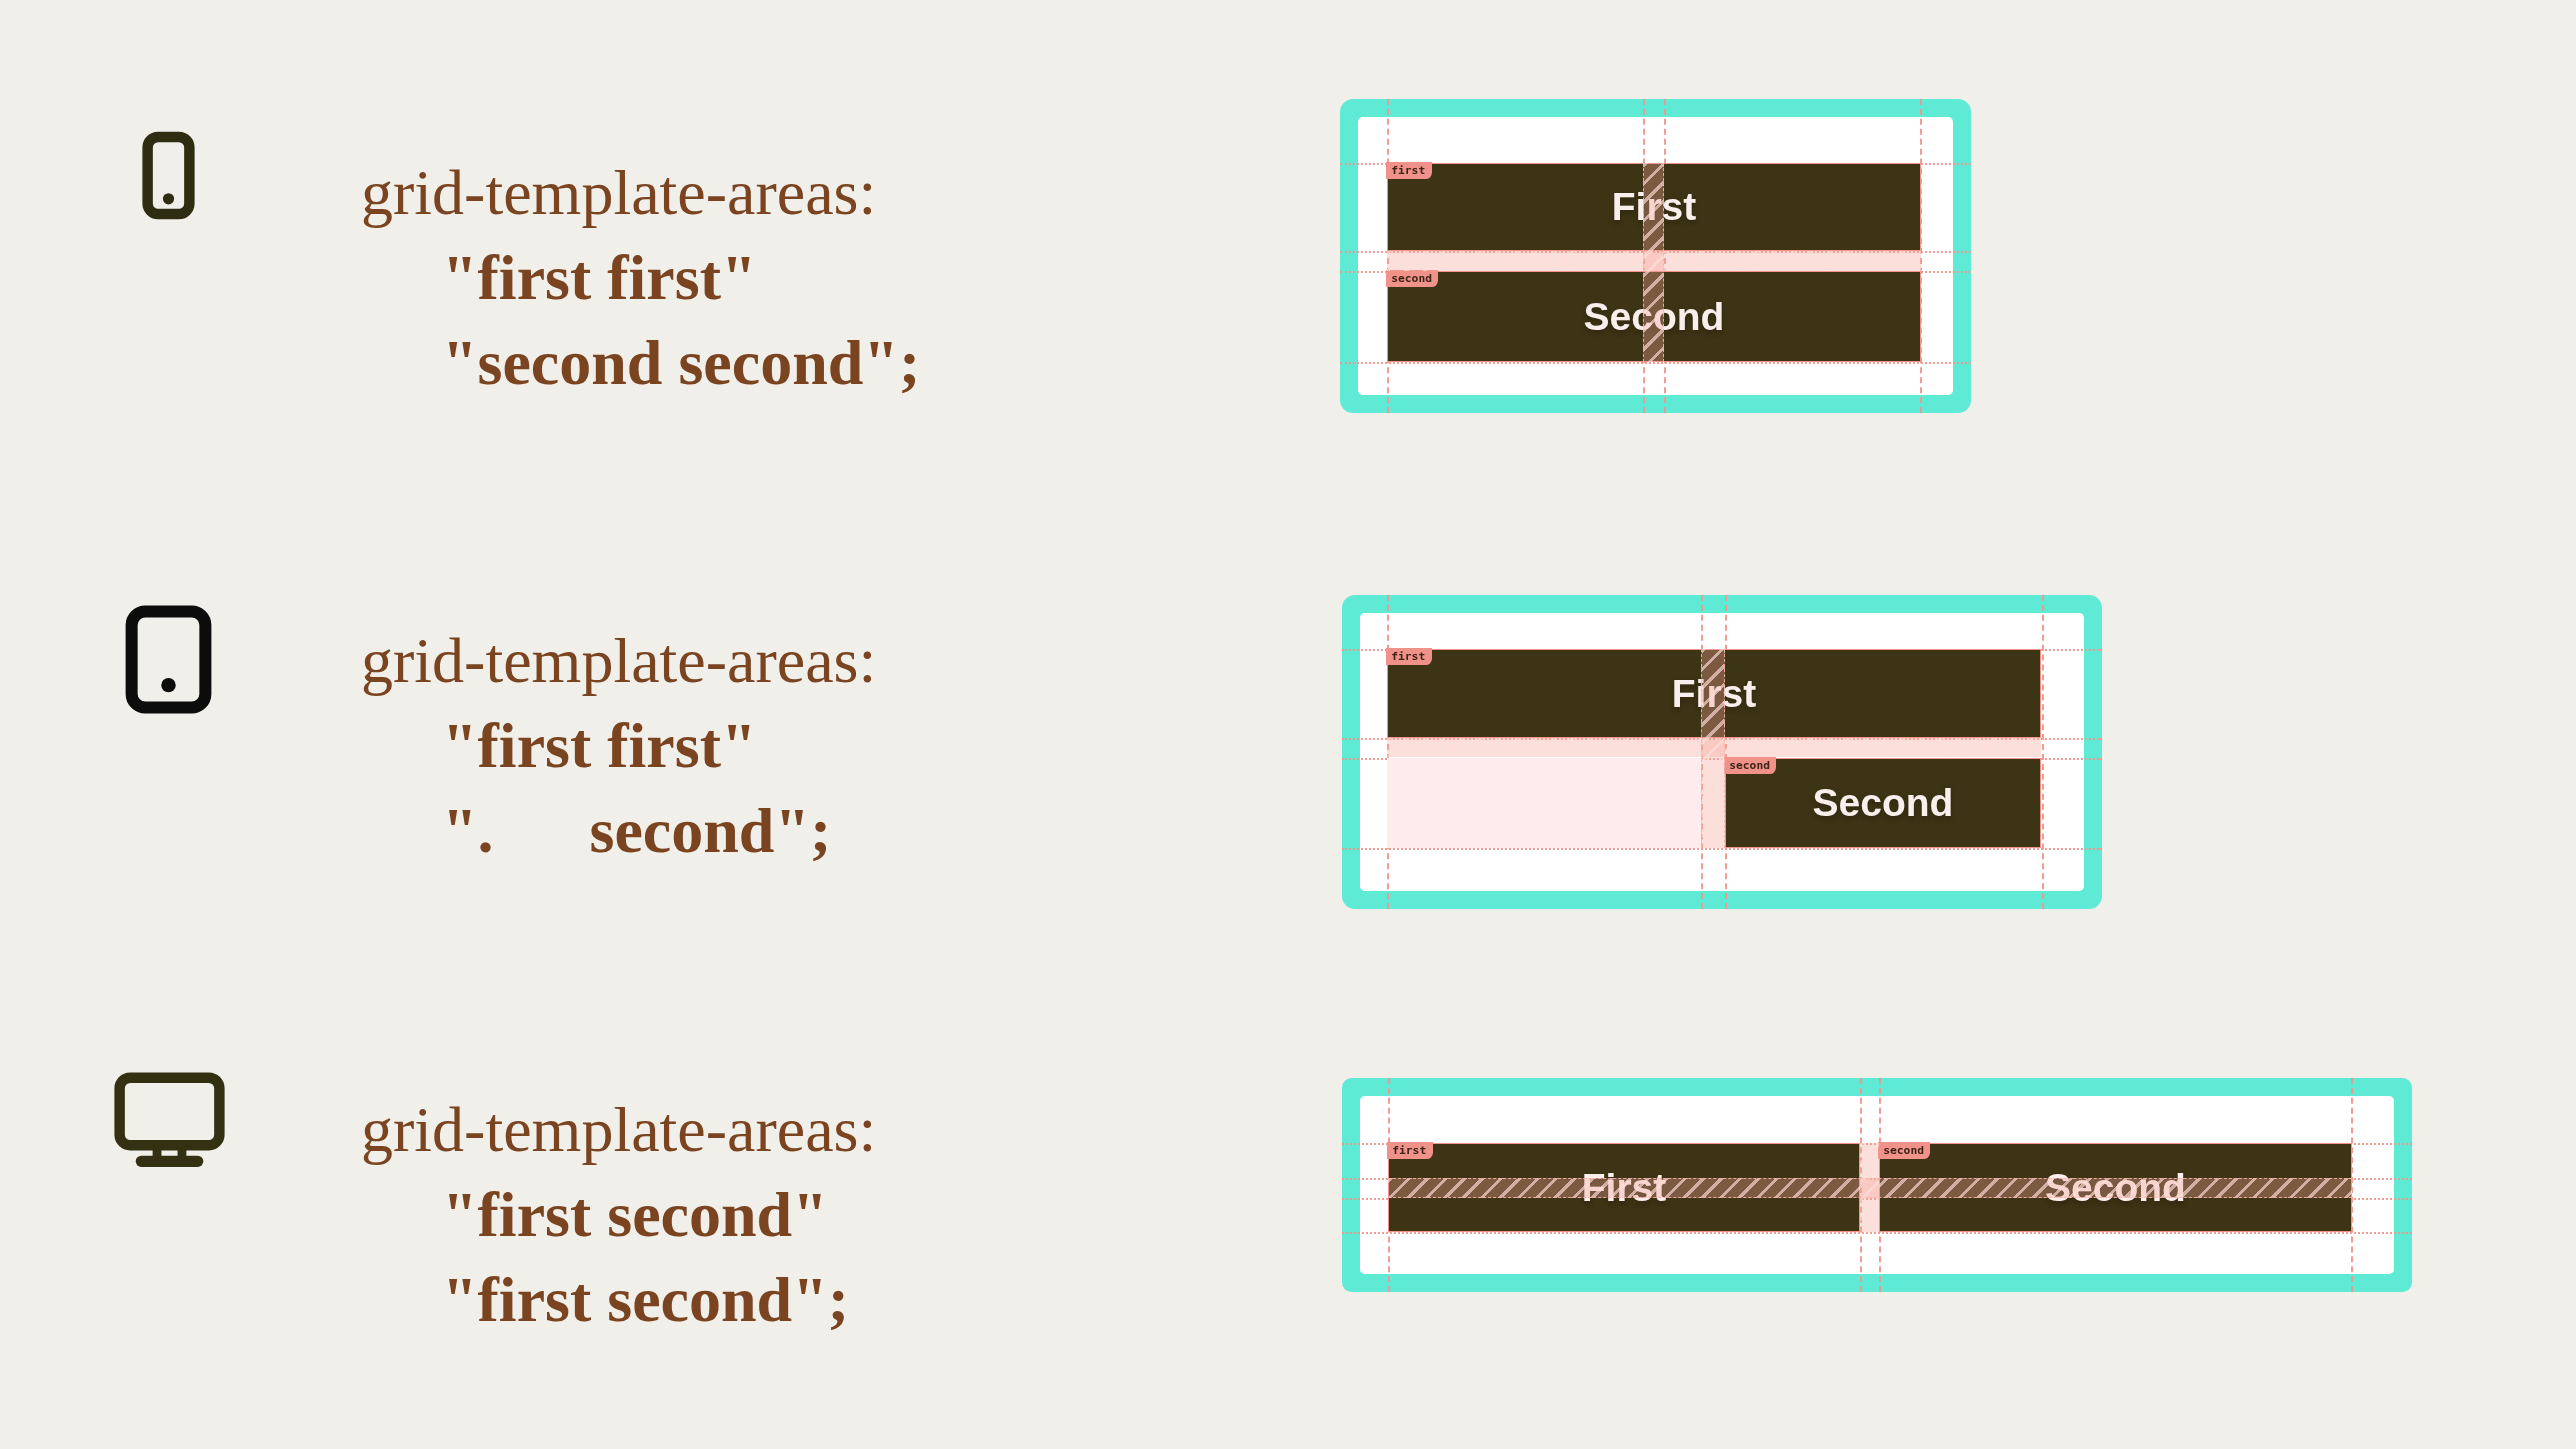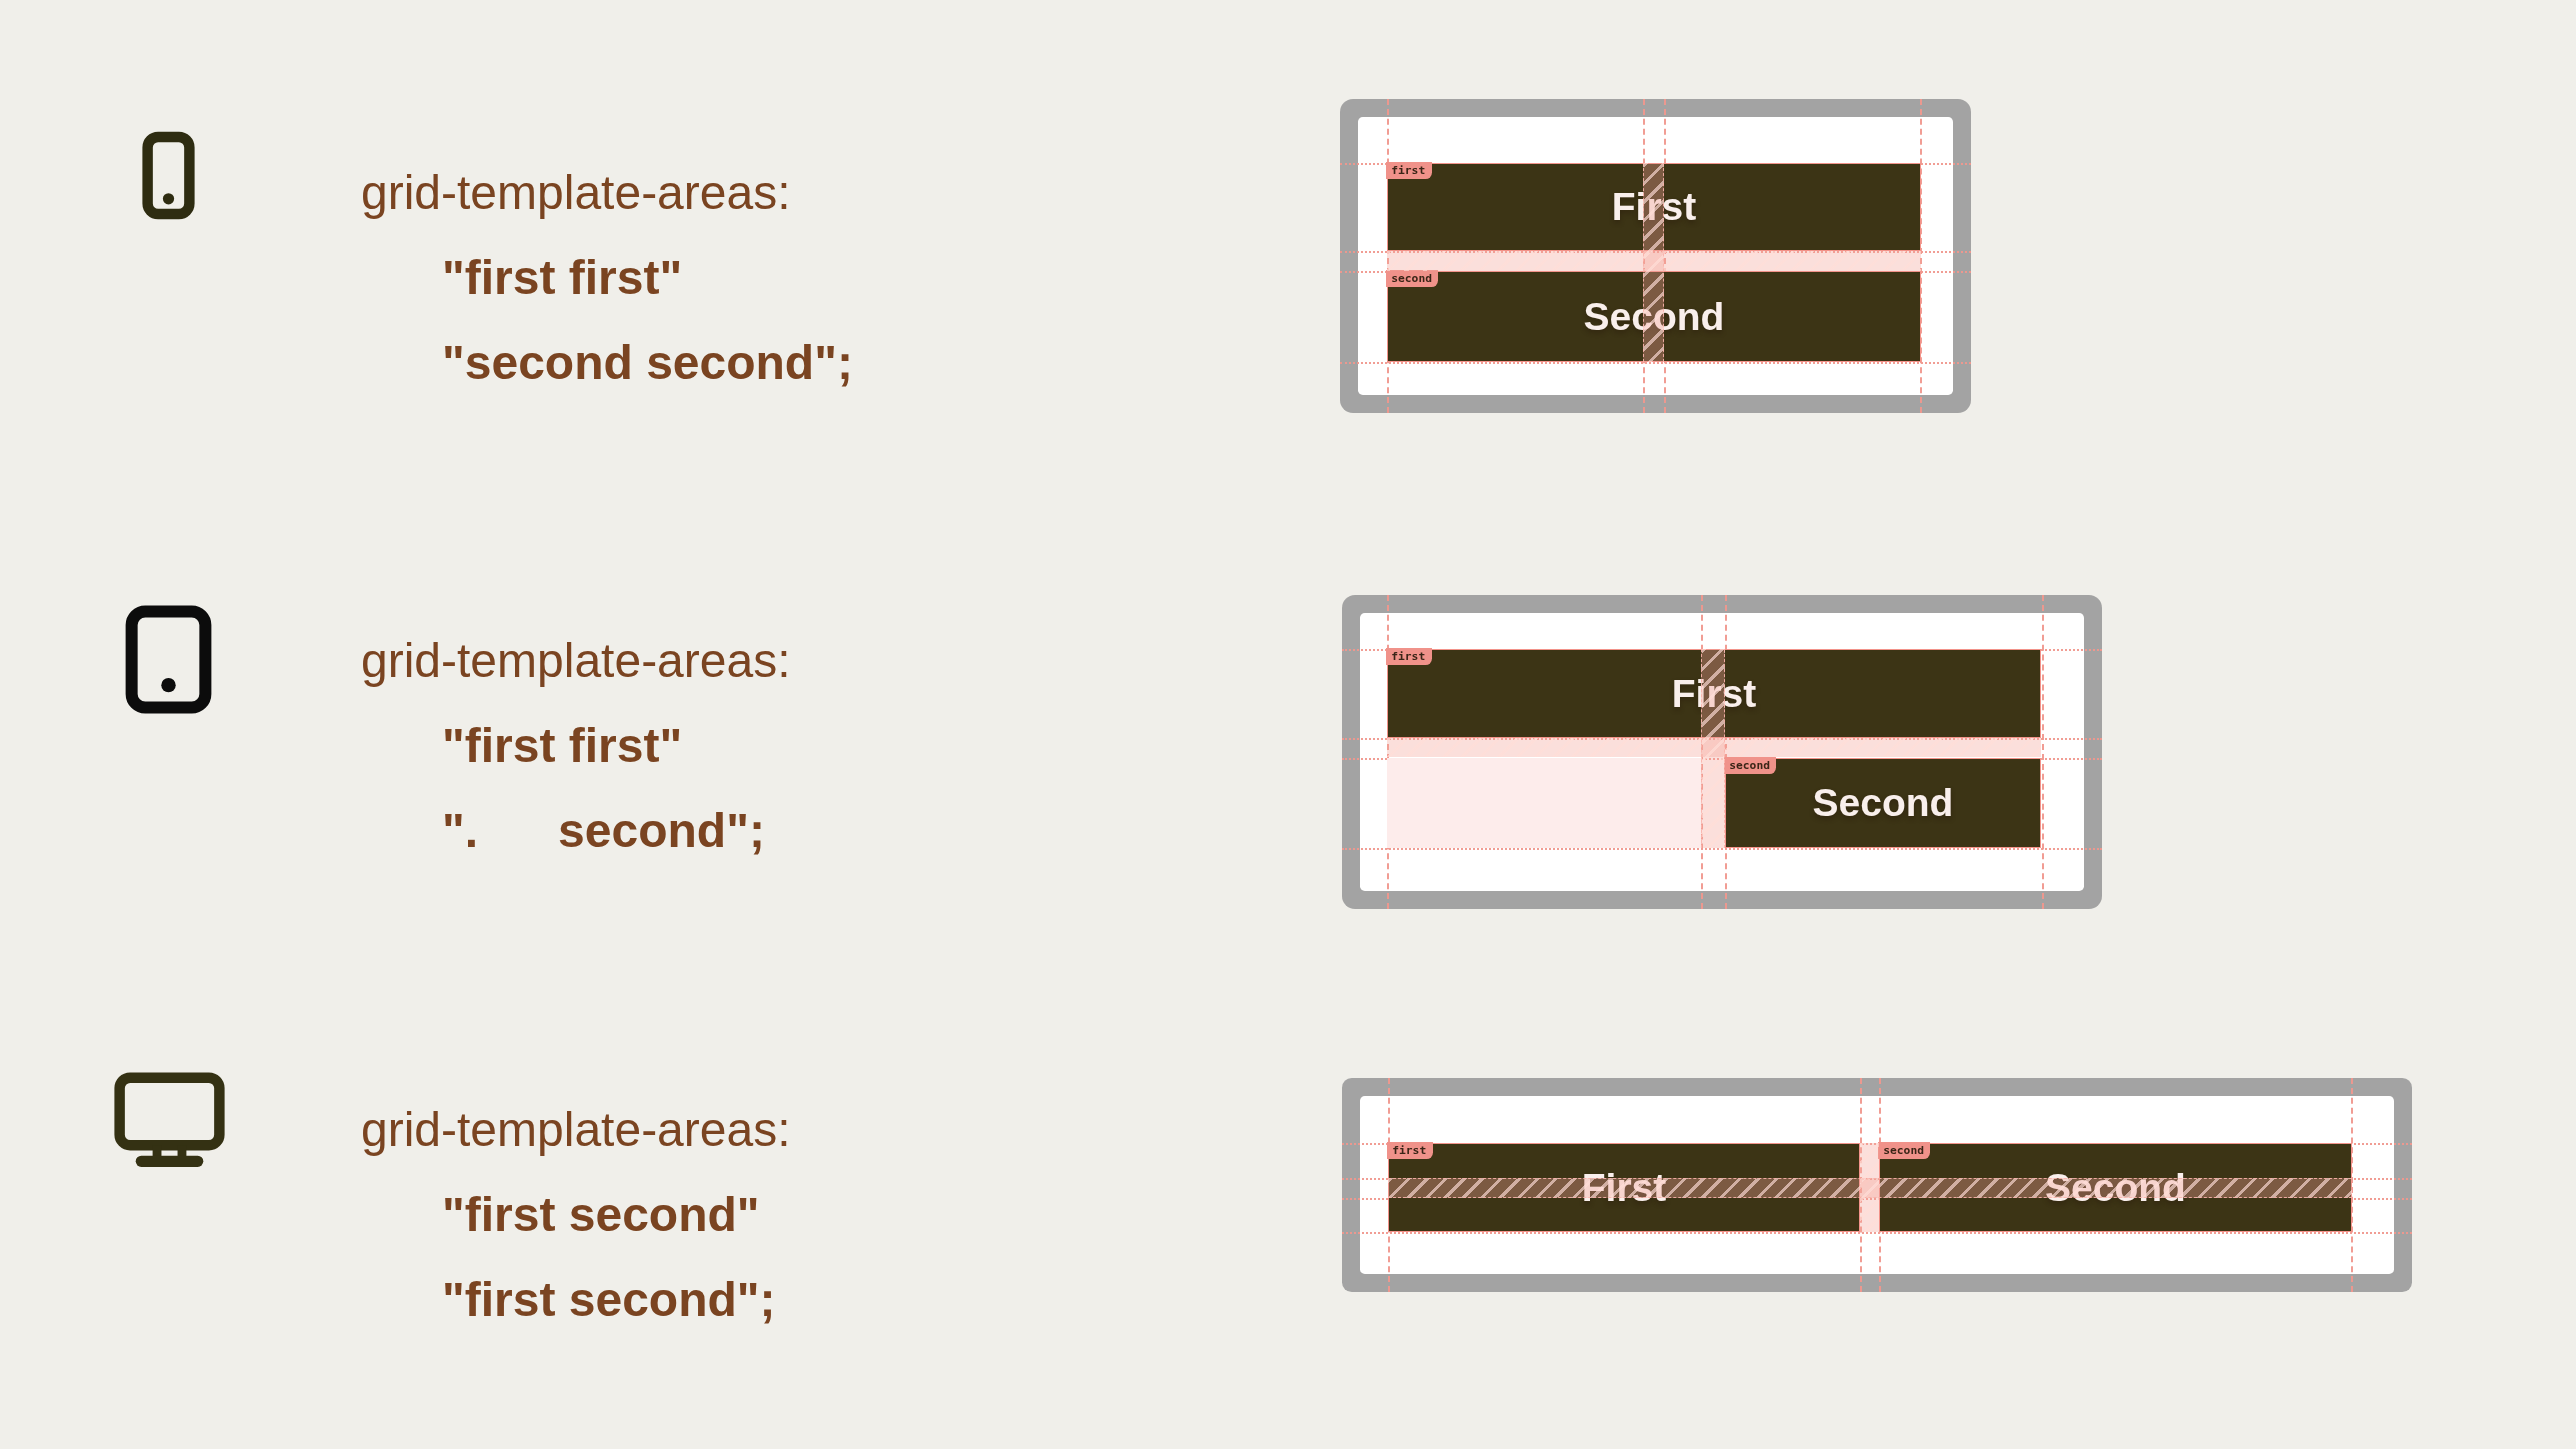--- a/index.html
+++ b/index.html
@@ -7,31 +7,31 @@
     width:2576px;height:1449px;
     background:#f0efea;
     font-family:"DejaVu Sans Mono", monospace;
     position:relative;overflow:hidden;
   }
   .abs{position:absolute;}
 
   
   .code-block{position:absolute;color:#7a4421;}
   .code-line{
-    font-family:Liberation Sans, sans-serif;
-    font-size:48px;line-height:85px;
+    font-family:Liberation Serif, serif;
+    font-size:64px;line-height:85px;
     white-space:pre;
   }
   .code-line.indent{padding-left:81px;}
   .code-line.bold{font-weight:700;}
 
   
   .device{
     position:absolute;
-    background:#a3a3a3;
+    background:#5eead4;
     border-radius:13px;
     text-align:right;
   }
   .device .screen{
     position:absolute;left:17.7px;top:17.7px;right:17.7px;bottom:17.7px;
     background:#ffffff;border-radius:4.8px;
   }
   
   .v-guide{
     position:absolute;top:0;bottom:0;width:0;

